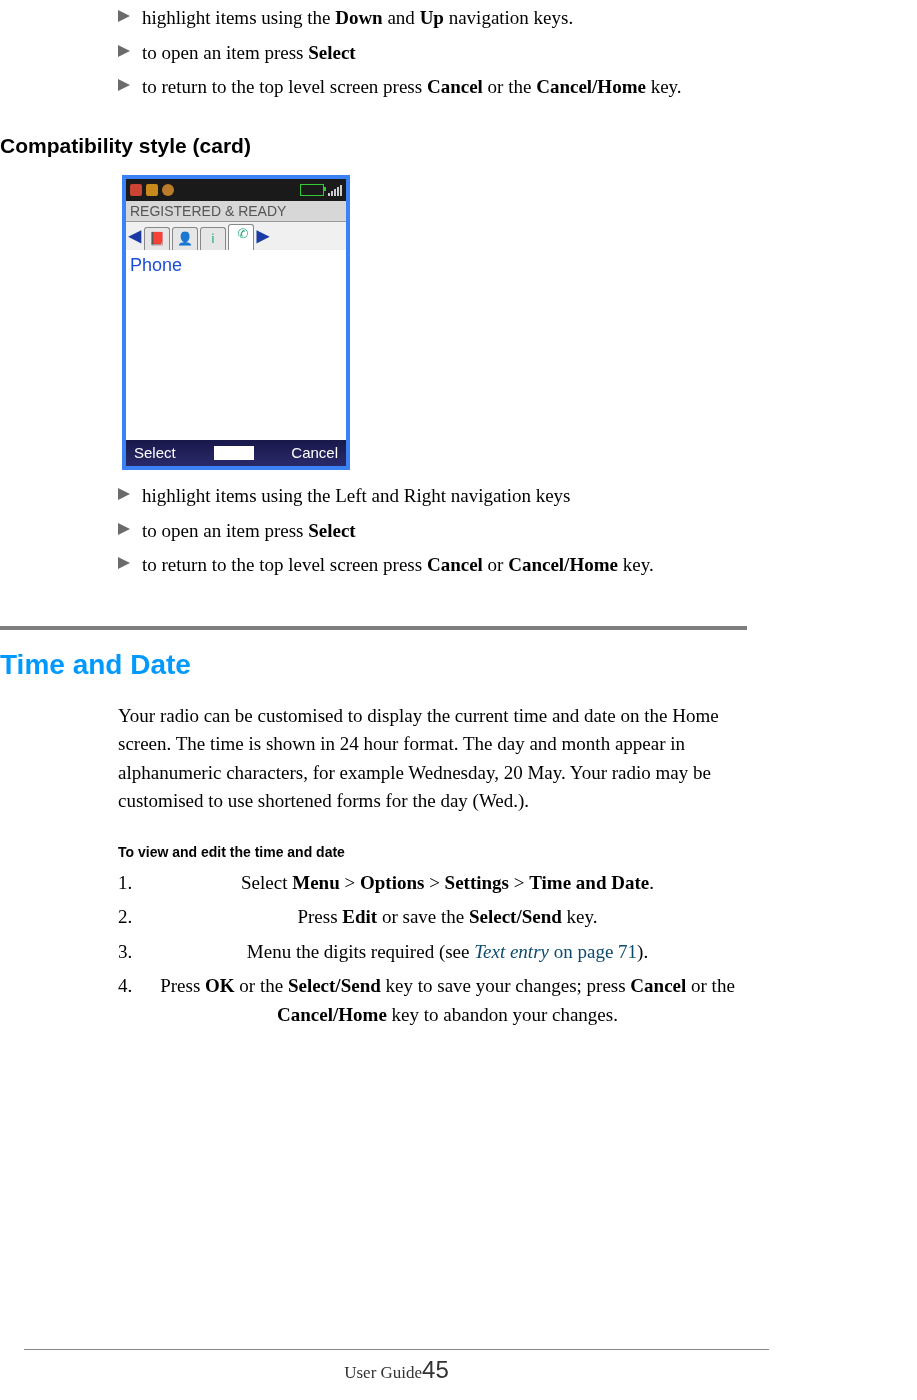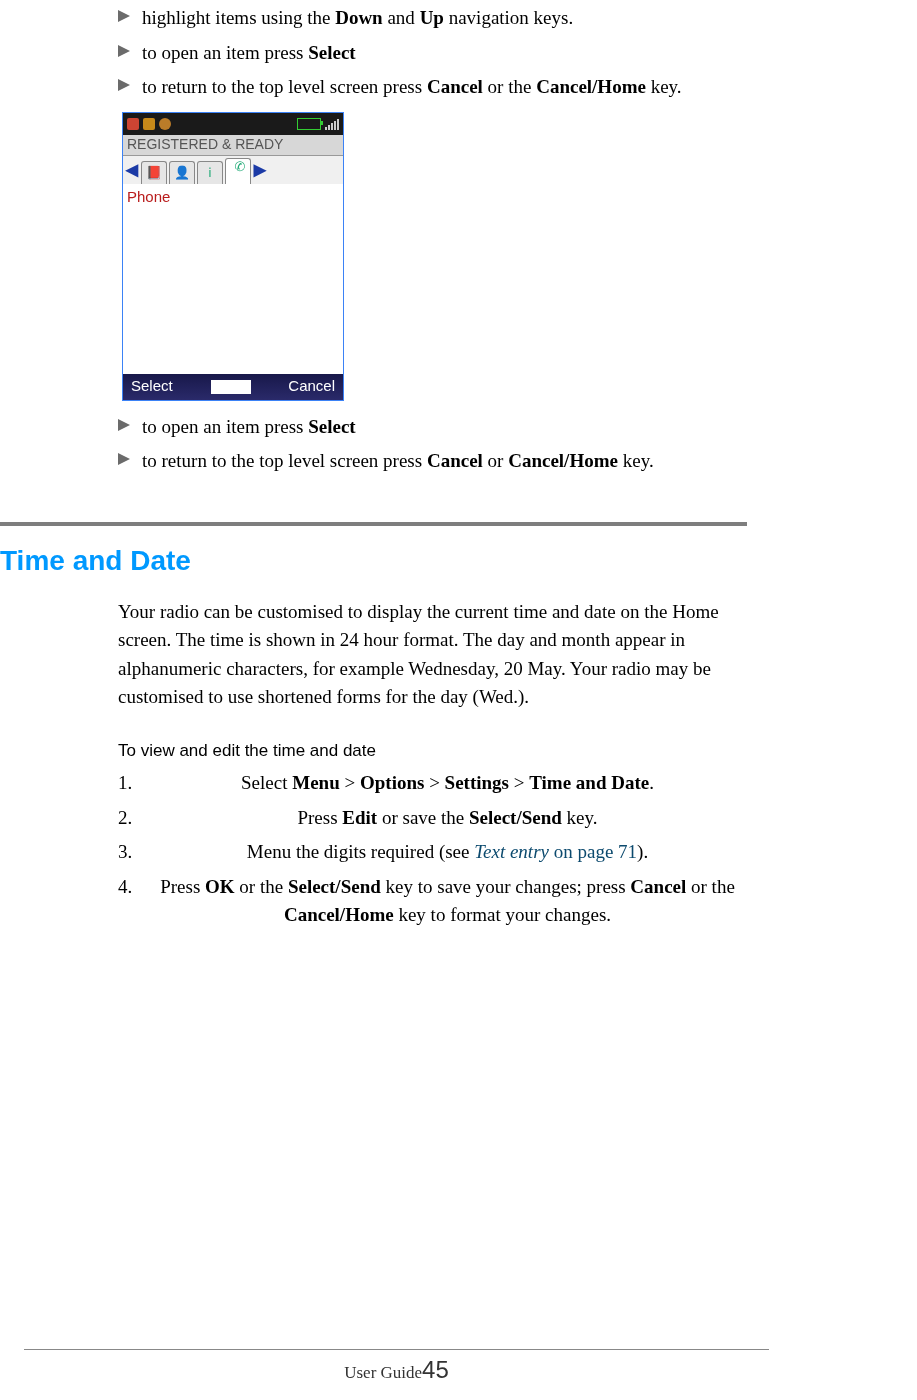--- a/index.html
+++ b/index.html
@@ -44,22 +44,22 @@
     font-size: 21px;
     margin-left: 0;
     margin-top: 28px;
     margin-bottom: 10px;
   }
   .h2-full {
     margin-left: -118px;
   }
   .h3-sans {
     font-family: Arial, Helvetica, sans-serif;
-    font-weight: 400;
-    font-size: 17px;
+    font-weight: 700;
+    font-size: 14px;
     margin-top: 26px;
     margin-bottom: 6px;
   }
   .section-rule {
     margin-left: 0;
     margin-right: 10px;
     height: 4px;
     background: #7e7e7e;
     margin-top: 46px;
     margin-bottom: 14px;
@@ -103,21 +103,21 @@
 
   
   .phone {
     display: inline-block;
     margin-left: 4px;
     margin-top: 4px;
     margin-bottom: 12px;
   }
   .phone-outer {
     width: 220px;
-    border: 1px solid #3b82f6;
+    border: 4px solid #3b82f6;
     background: #fff;
   }
   .status-bar {
     height: 22px;
     background: #1a1a1a;
     display: flex;
     align-items: center;
     padding: 0 4px;
     gap: 4px;
     font-size: 14px;
@@ -166,23 +166,23 @@
   .tab.active {
     background: #fff;
     height: 25px;
   }
   .phone-body {
     height: 190px;
     background: #fff;
   }
   .phone-body .label {
     font-family: Arial, Helvetica, sans-serif;
-    font-size: 15px;
+    font-size: 18px;
     padding: 2px 4px;
-    color: #b91c1c;
+    color: #1d4ed8;
   }
   .softkeys {
     height: 26px;
     background: linear-gradient(#18184a, #2a2a6a);
     display: flex;
     align-items: center;
     color: #fff;
     font-family: Arial, Helvetica, sans-serif;
     font-size: 15px;
     justify-content: space-between;
@@ -273,20 +273,21 @@
           <svg width="12" height="12">
               <polygon points="0,0 12,6 0,12" fill="#6b6b6b"></polygon>
             </svg>
         </span>
         <span class="text">
           <span>to return to the top level screen press </span><b>Cancel</b><span> or the </span><b>Cancel/Home</b><span> key.</span>
         </span>
       </div>
     </div>
 
+    <div class="h2-sans h2-full">Compatibility style (card)</div>
 
     <div class="phone">
       <div class="phone-outer">
         <div class="status-bar">
           <span class="ico flag"></span>
           <span class="ico cal"></span>
           <span class="ico user"></span>
           <span class="spacer"></span>
           <span class="batt"><span class="fill"></span></span>
           <span class="sig">
@@ -323,20 +324,28 @@
       </div>
     </div>
 
     <div class="bullet-list">
       <div class="bullet-item">
         <span class="arrow">
           <svg width="12" height="12">
               <polygon points="0,0 12,6 0,12" fill="#6b6b6b"></polygon>
             </svg>
         </span>
+        <span class="text">highlight items using the Left and Right navigation keys</span>
+      </div>
+      <div class="bullet-item">
+        <span class="arrow">
+          <svg width="12" height="12">
+              <polygon points="0,0 12,6 0,12" fill="#6b6b6b"></polygon>
+            </svg>
+        </span>
         <span class="text">
           <span>to open an item press </span><b>Select</b>
         </span>
       </div>
       <div class="bullet-item">
         <span class="arrow">
           <svg width="12" height="12">
               <polygon points="0,0 12,6 0,12" fill="#6b6b6b"></polygon>
             </svg>
         </span>
@@ -360,21 +369,21 @@
       <li>
         <span>Select </span><b>Menu</b><span> &gt; </span><b>Options</b><span> &gt; </span><b>Settings</b><span> &gt; </span><b>Time and Date</b><span>.</span>
       </li>
       <li>
         <span>Press </span><b>Edit</b><span> or save the </span><b>Select/Send</b><span> key.</span>
       </li>
       <li>
         <span>Menu the digits required (see </span><a href="#" class="link"><span>Text entry</span><span class="linkpage"> on page 71</span></a><span>).</span>
       </li>
       <li>
-        <span>Press </span><b>OK</b><span> or the </span><b>Select/Send</b><span> key to save your changes; press </span><b>Cancel</b><span> or the </span><b>Cancel/Home</b><span> key to format your changes.</span>
+        <span>Press </span><b>OK</b><span> or the </span><b>Select/Send</b><span> key to save your changes; press </span><b>Cancel</b><span> or the </span><b>Cancel/Home</b><span> key to abandon your changes.</span>
       </li>
     </ol>
   </div>
 
   <div class="footer-rule"></div>
   <div class="footer">
     <span class="label">User Guide</span>
     <span class="num">45</span>
   </div>
 </div>

